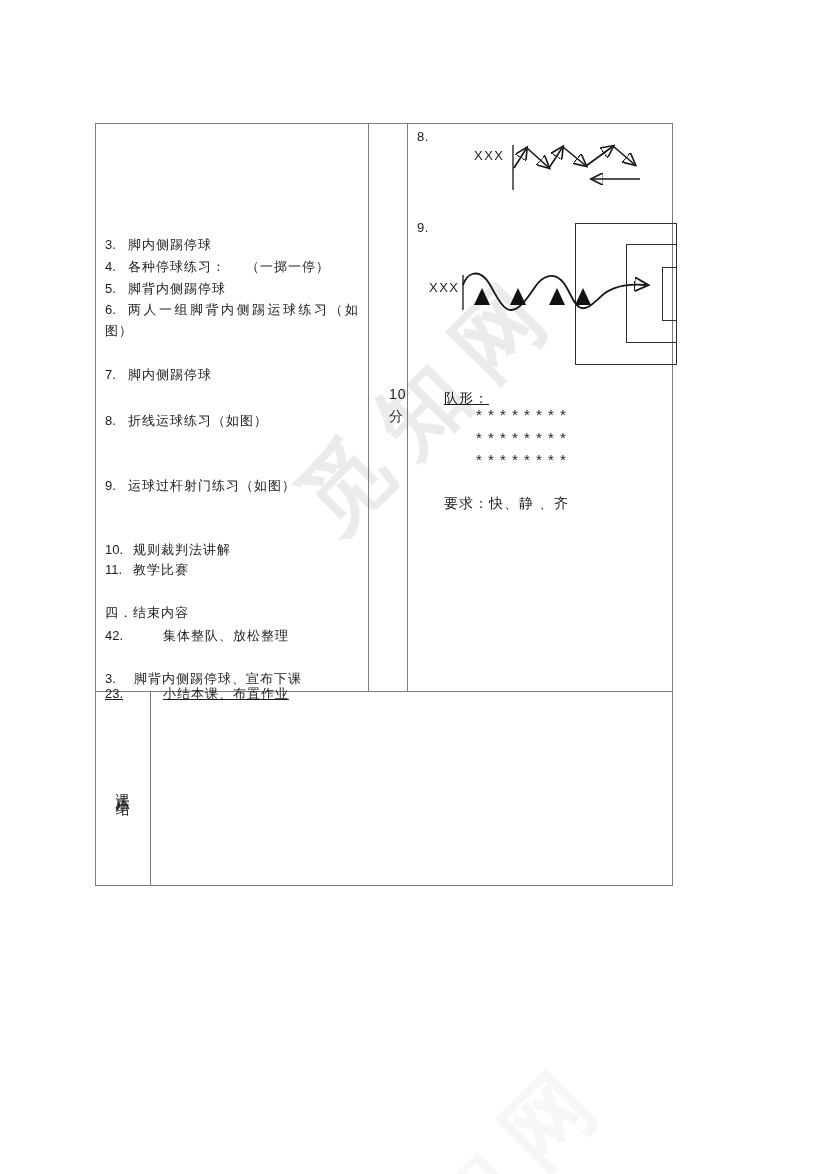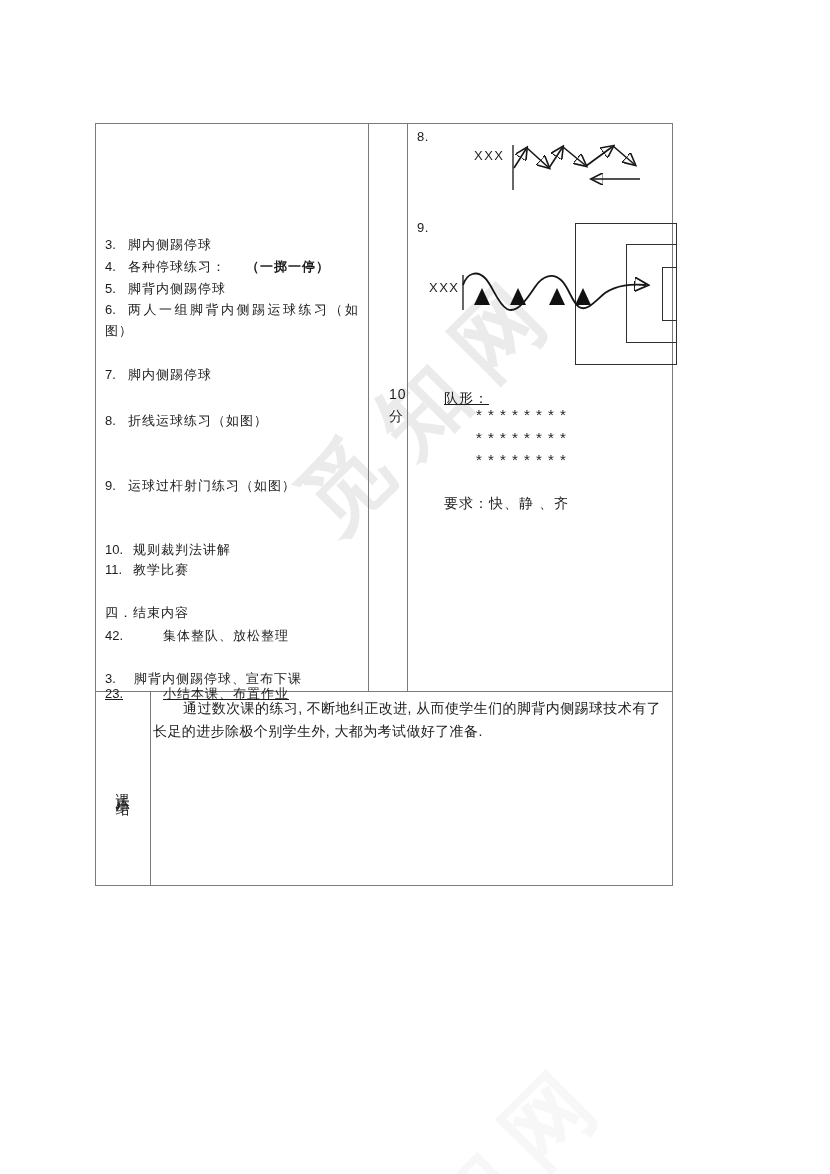--- a/index.html
+++ b/index.html
@@ -68,21 +68,21 @@
   <div class="bline" style="left:95px;top:691px;width:577px;height:1px;"></div>
   <div class="bline" style="left:150px;top:691px;width:1px;height:194px;"></div>
 
   <div class="li" style="top:237px;">
     <span class="num" style="width:23px;">3.</span>
     <span>脚内侧踢停球</span>
   </div>
   <div class="li" style="top:259px;">
     <span class="num" style="width:23px;">4.</span>
     <span>各种停球练习：</span>
-    <span style="margin-left:20px;font-weight:bold;">（一掷一停）</span>
+    <span style="margin-left:20px;">（一掷一停）</span>
   </div>
   <div class="li" style="top:281px;">
     <span class="num" style="width:23px;">5.</span>
     <span>脚背内侧踢停球</span>
   </div>
   <div class="li" style="top:302px;">
     <span class="num" style="width:23px;">6.</span>
     <span style="letter-spacing:2.5px;">两人一组脚背内侧踢运球练习（如</span>
   </div>
   <div class="li" style="top:323px;">
@@ -163,15 +163,14 @@
 
   <div class="abs cn14" style="left:444px;top:390px;text-decoration:underline;">队形：</div>
   <div class="abs stars" style="left:476px;top:406px;">* * * * * * * *</div>
   <div class="abs stars" style="left:476px;top:429px;">* * * * * * * *</div>
   <div class="abs stars" style="left:476px;top:451px;">* * * * * * * *</div>
   <div class="abs cn14" style="left:444px;top:495px;">要求：快、静 、齐</div>
 
   <div class="rowlabel">
     <span>课后小结</span>
   </div>
-  <div class="summary">通过数次课的练习, 不断地纠正改进, 从而使学生们的脚背内侧踢球技术有了长足的进步除极个别学生外, 大都为考试做好了准备.</div>
 
 </div>
 
 </body></html>

